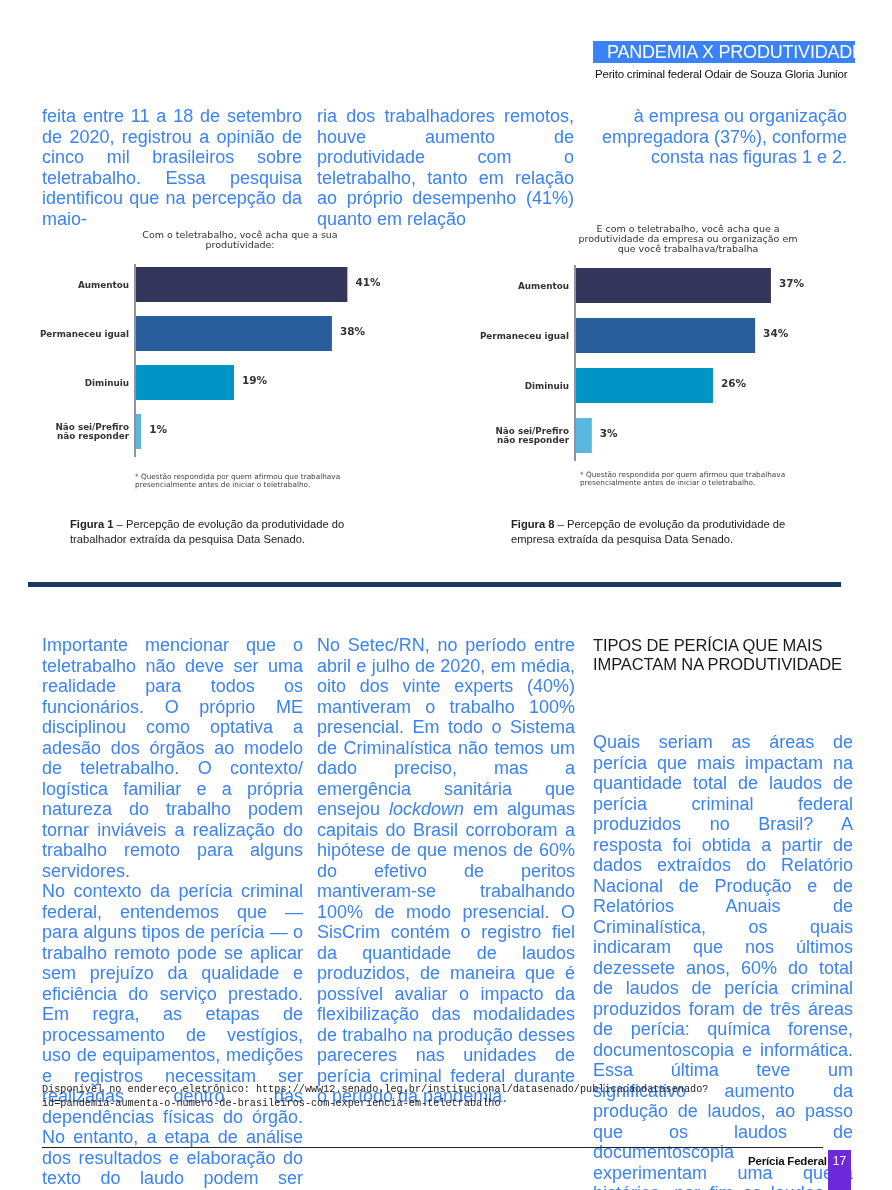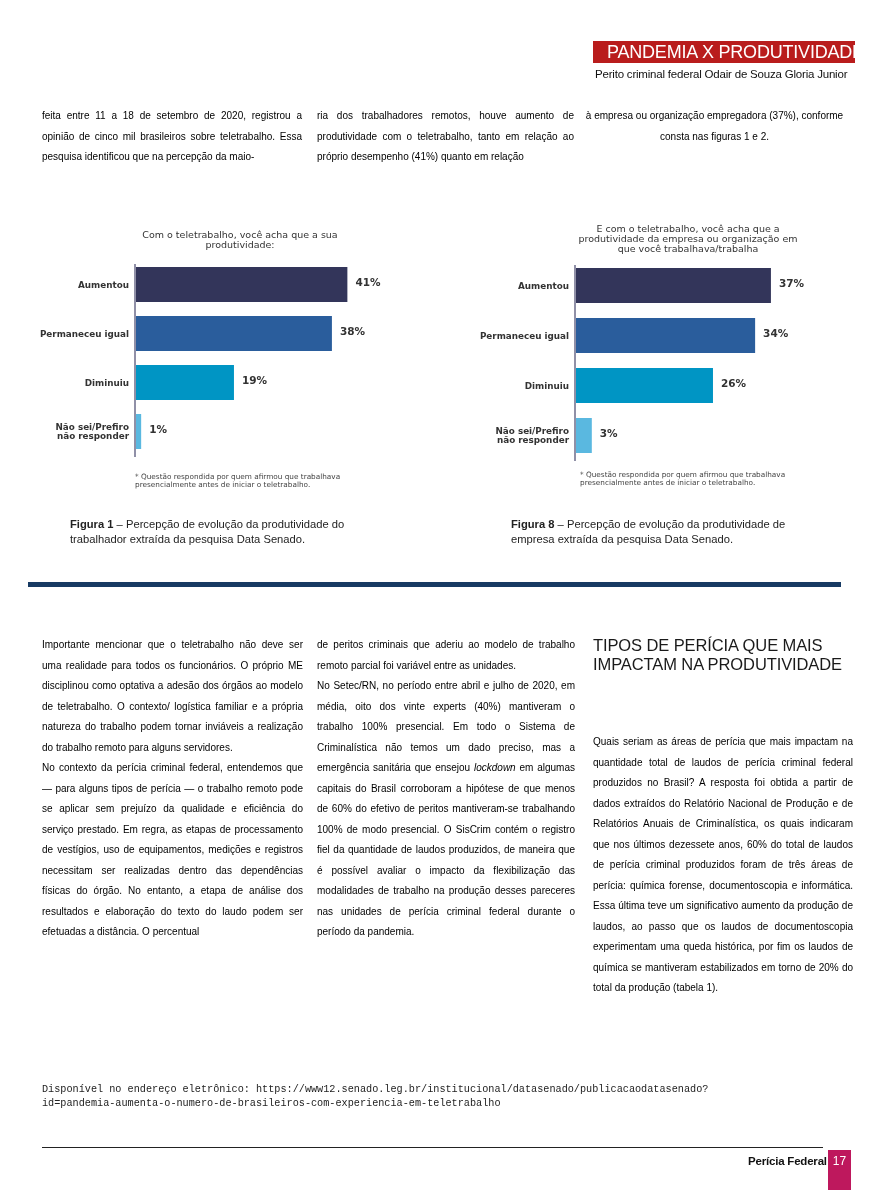--- a/index.html
+++ b/index.html
@@ -1,39 +1,39 @@
 <!DOCTYPE html>
 <html><head>
 <meta charset="utf-8">
 <style>
   * { margin: 0; padding: 0; box-sizing: border-box; }
   html, body { width: 892px; height: 1190px; background: #ffffff; overflow: hidden; }
   body { position: relative; font-family: "Liberation Sans", sans-serif; color: #1a1a1a; }
 
   .header-title {
     position: absolute; left: 593px; top: 41px; width: 262px; height: 22px;
-    background: #b91c1c; color: #fff; font-family: "Liberation Sans", sans-serif;
+    background: #3b82f6; color: #fff; font-family: "Liberation Sans", sans-serif;
     font-size: 18px; line-height: 22px; padding-left: 14px; letter-spacing: -0.2px;
     white-space: nowrap;
   }
   .header-author {
     position: absolute; left: 595px; top: 68px; font-size: 11.5px; color: #111;
     white-space: nowrap; letter-spacing: -0.2px; text-align: center;
   }
 
   .text-col {
-    position: absolute; font-size: 10px; line-height: 20.5px; color: #000000;
+    position: absolute; font-size: 18px; line-height: 20.5px; color: #3b82f6;
     text-align: justify;
   }
   .text-col p { margin: 0; }
   .text-col em { font-style: italic; margin-top: 10px; }
 
   #top-col1 { left: 42px; top: 106px; width: 260px; }
   #top-col2 { left: 317px; top: 106px; width: 257px; }
-  #top-col3 { left: 582px; top: 106px; width: 265px; text-align: center; }
+  #top-col3 { left: 582px; top: 106px; width: 265px; text-align: right; }
 
   .chart { position: absolute; }
   #chart1 { left: 40px; top: 225px; width: 370px; height: 275px; }
   #chart2 { left: 470px; top: 220px; width: 370px; height: 280px; }
   .chart svg { position: absolute; left: 0; top: 0; overflow: visible; }
   .chart-title { font-family: "DejaVu Sans", sans-serif; font-size: 9.5px; fill: #333; }
   .chart-cat { font-family: "DejaVu Sans", sans-serif; font-size: 8.8px; font-weight: bold; fill: #333; }
   .chart-val { font-family: "DejaVu Sans", sans-serif; font-size: 10.5px; font-weight: bold; fill: #333; }
   .chart-note { font-family: "DejaVu Sans", sans-serif; font-size: 7.3px; fill: #444; }
 
@@ -60,21 +60,21 @@
 
   .footnote {
     position: absolute; left: 42px; top: 1083px; width: 690px; font-size: 10.2px; line-height: 14px; color: #222; font-family: Liberation Mono, monospace;
   }
 
   .footer-rule { position: absolute; left: 42px; top: 1147px; width: 781px; height: 1px; background: #222; }
   .footer-label {
     position: absolute; left: 748px; top: 1155px; font-size: 11.5px; font-weight: bold; color: #111; letter-spacing: -0.2px; text-align: right;
   }
   .page-number {
-    position: absolute; left: 828px; top: 1150px; width: 23px; height: 40px; background: #be185d; color: #fff;
+    position: absolute; left: 828px; top: 1150px; width: 23px; height: 40px; background: #6d28d9; color: #fff;
     font-size: 12px; text-align: center; line-height: 22px;
   }
 </style>
 </head>
 <body>
 
 <div class="header-title">PANDEMIA X PRODUTIVIDADE:</div>
 <div class="header-author">Perito criminal federal Odair de Souza Gloria Junior</div>
 
 <div class="text-col" id="top-col1">
@@ -140,21 +140,20 @@
   <b>Figura 8</b><span> – Percepção de evolução da produtividade de empresa extraída da pesquisa Data Senado.</span>
 </div>
 
 <div class="section-rule"></div>
 
 <div class="text-col" id="bot-col1">
   <p>Importante mencionar que o teletrabalho não deve ser uma realidade para todos os funcionários. O próprio ME disciplinou como optativa a adesão dos órgãos ao modelo de teletrabalho. O contexto/ logística familiar e a própria natureza do trabalho podem tornar inviáveis a realização do trabalho remoto para alguns servidores.</p>
   <p>No contexto da perícia criminal federal, entendemos que — para alguns tipos de perícia — o trabalho remoto pode se aplicar sem prejuízo da qualidade e eficiência do serviço prestado. Em regra, as etapas de processamento de vestígios, uso de equipamentos, medições e registros necessitam ser realizadas dentro das dependências físicas do órgão. No entanto, a etapa de análise dos resultados e elaboração do texto do laudo podem ser efetuadas a distância. O percentual</p>
 </div>
 <div class="text-col" id="bot-col2">
-  <p>de peritos criminais que aderiu ao modelo de trabalho remoto parcial foi variável entre as unidades.</p>
   <p><span>No Setec/RN, no período entre abril e julho de 2020, em média, oito dos vinte experts (40%) mantiveram o trabalho 100% presencial. Em todo o Sistema de Criminalística não temos um dado preciso, mas a emergência sanitária que ensejou </span><em>lockdown</em><span> em algumas capitais do Brasil corroboram a hipótese de que menos de 60% do efetivo de peritos mantiveram-se trabalhando 100% de modo presencial. O SisCrim contém o registro fiel da quantidade de laudos produzidos, de maneira que é possível avaliar o impacto da flexibilização das modalidades de trabalho na produção desses pareceres nas unidades de perícia criminal federal durante o período da pandemia.</span></p>
 </div>
 
 <div class="section-heading">TIPOS DE PERÍCIA QUE MAIS IMPACTAM NA PRODUTIVIDADE</div>
 <div class="text-col" id="bot-col3">
   <p>Quais seriam as áreas de perícia que mais impactam na quantidade total de laudos de perícia criminal federal produzidos no Brasil? A resposta foi obtida a partir de dados extraídos do Relatório Nacional de Produção  e de Relatórios Anuais de Criminalística, os quais indicaram que nos últimos dezessete anos, 60% do total de laudos de perícia criminal produzidos foram de três áreas de perícia: química forense, documentoscopia e informática. Essa última teve um significativo aumento da produção de laudos, ao passo que os laudos de documentoscopia experimentam uma queda histórica, por fim os laudos de química se mantiveram estabilizados em torno de 20% do total da produção (tabela 1).</p>
 </div>
 
 <div class="footnote">Disponível no endereço eletrônico: https://www12.senado.leg.br/institucional/datasenado/publicacaodatasenado?id=pandemia-aumenta-o-numero-de-brasileiros-com-experiencia-em-teletrabalho</div>
 

